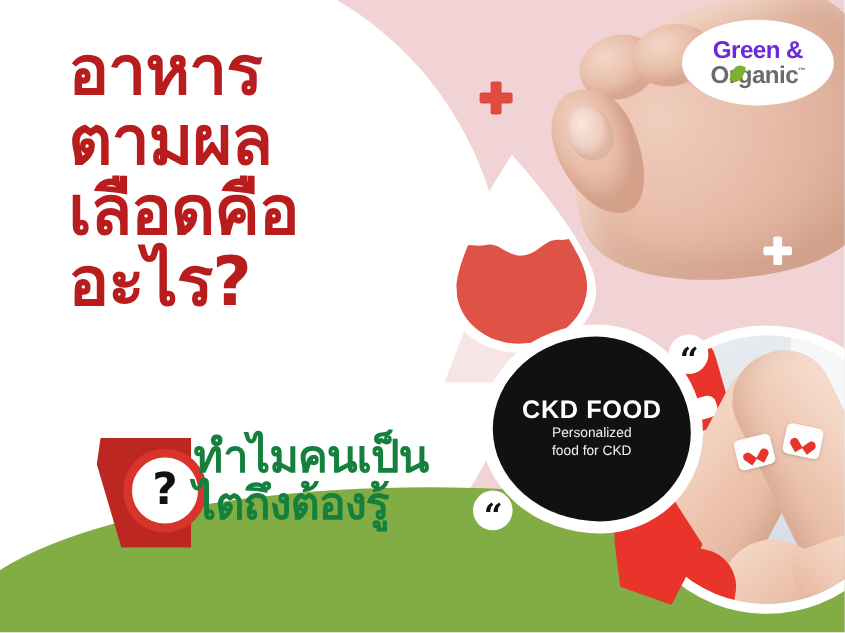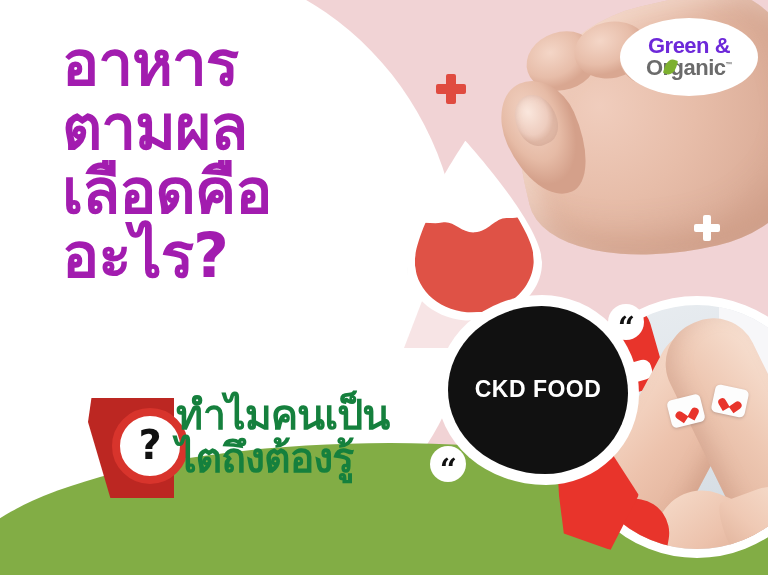--- a/index.html
+++ b/index.html
@@ -144,21 +144,21 @@
   .logo-l2 .leaf{
     position:absolute;left:19px;top:2px;width:11px;height:16px;
     background:#7db02f;border-radius:60% 10% 60% 10%;
     transform:rotate(18deg);
   }
   .logo-tm{font-size:7px;color:#6b6b6b;vertical-align:super;font-weight:bold;}
 
   
   .headline{
     position:absolute;left:62px;top:32px;width:350px;
-    color:#a21caf;
+    color:#b91c1c;
     font-family:"DejaVu Sans","Liberation Sans",sans-serif;
     font-weight:bold;
     font-size:62px;line-height:1.03;
     letter-spacing:-1px;
   }
   .headline div{white-space:nowrap;}
 
   
   .sub-red{
     position:absolute;left:176px;top:394px;width:300px;
@@ -362,20 +362,24 @@
       <div class="jeans"></div>
     </div>
   </div>
 
   <div class="red-paper"></div>
 
   <div class="blob">
     <div class="blob-ring"></div>
     <div class="blob-body">
       <div class="blob-title">CKD FOOD</div>
+      <div class="blob-sub">
+        <div>Personalized</div>
+        <div>food for CKD</div>
+      </div>
     </div>
     <div class="quote-bubble q-tr">
         <span>“</span>
       </div>
     <div class="quote-bubble q-bl">
         <span>“</span>
       </div>
   </div>
 
   <div class="headline">

